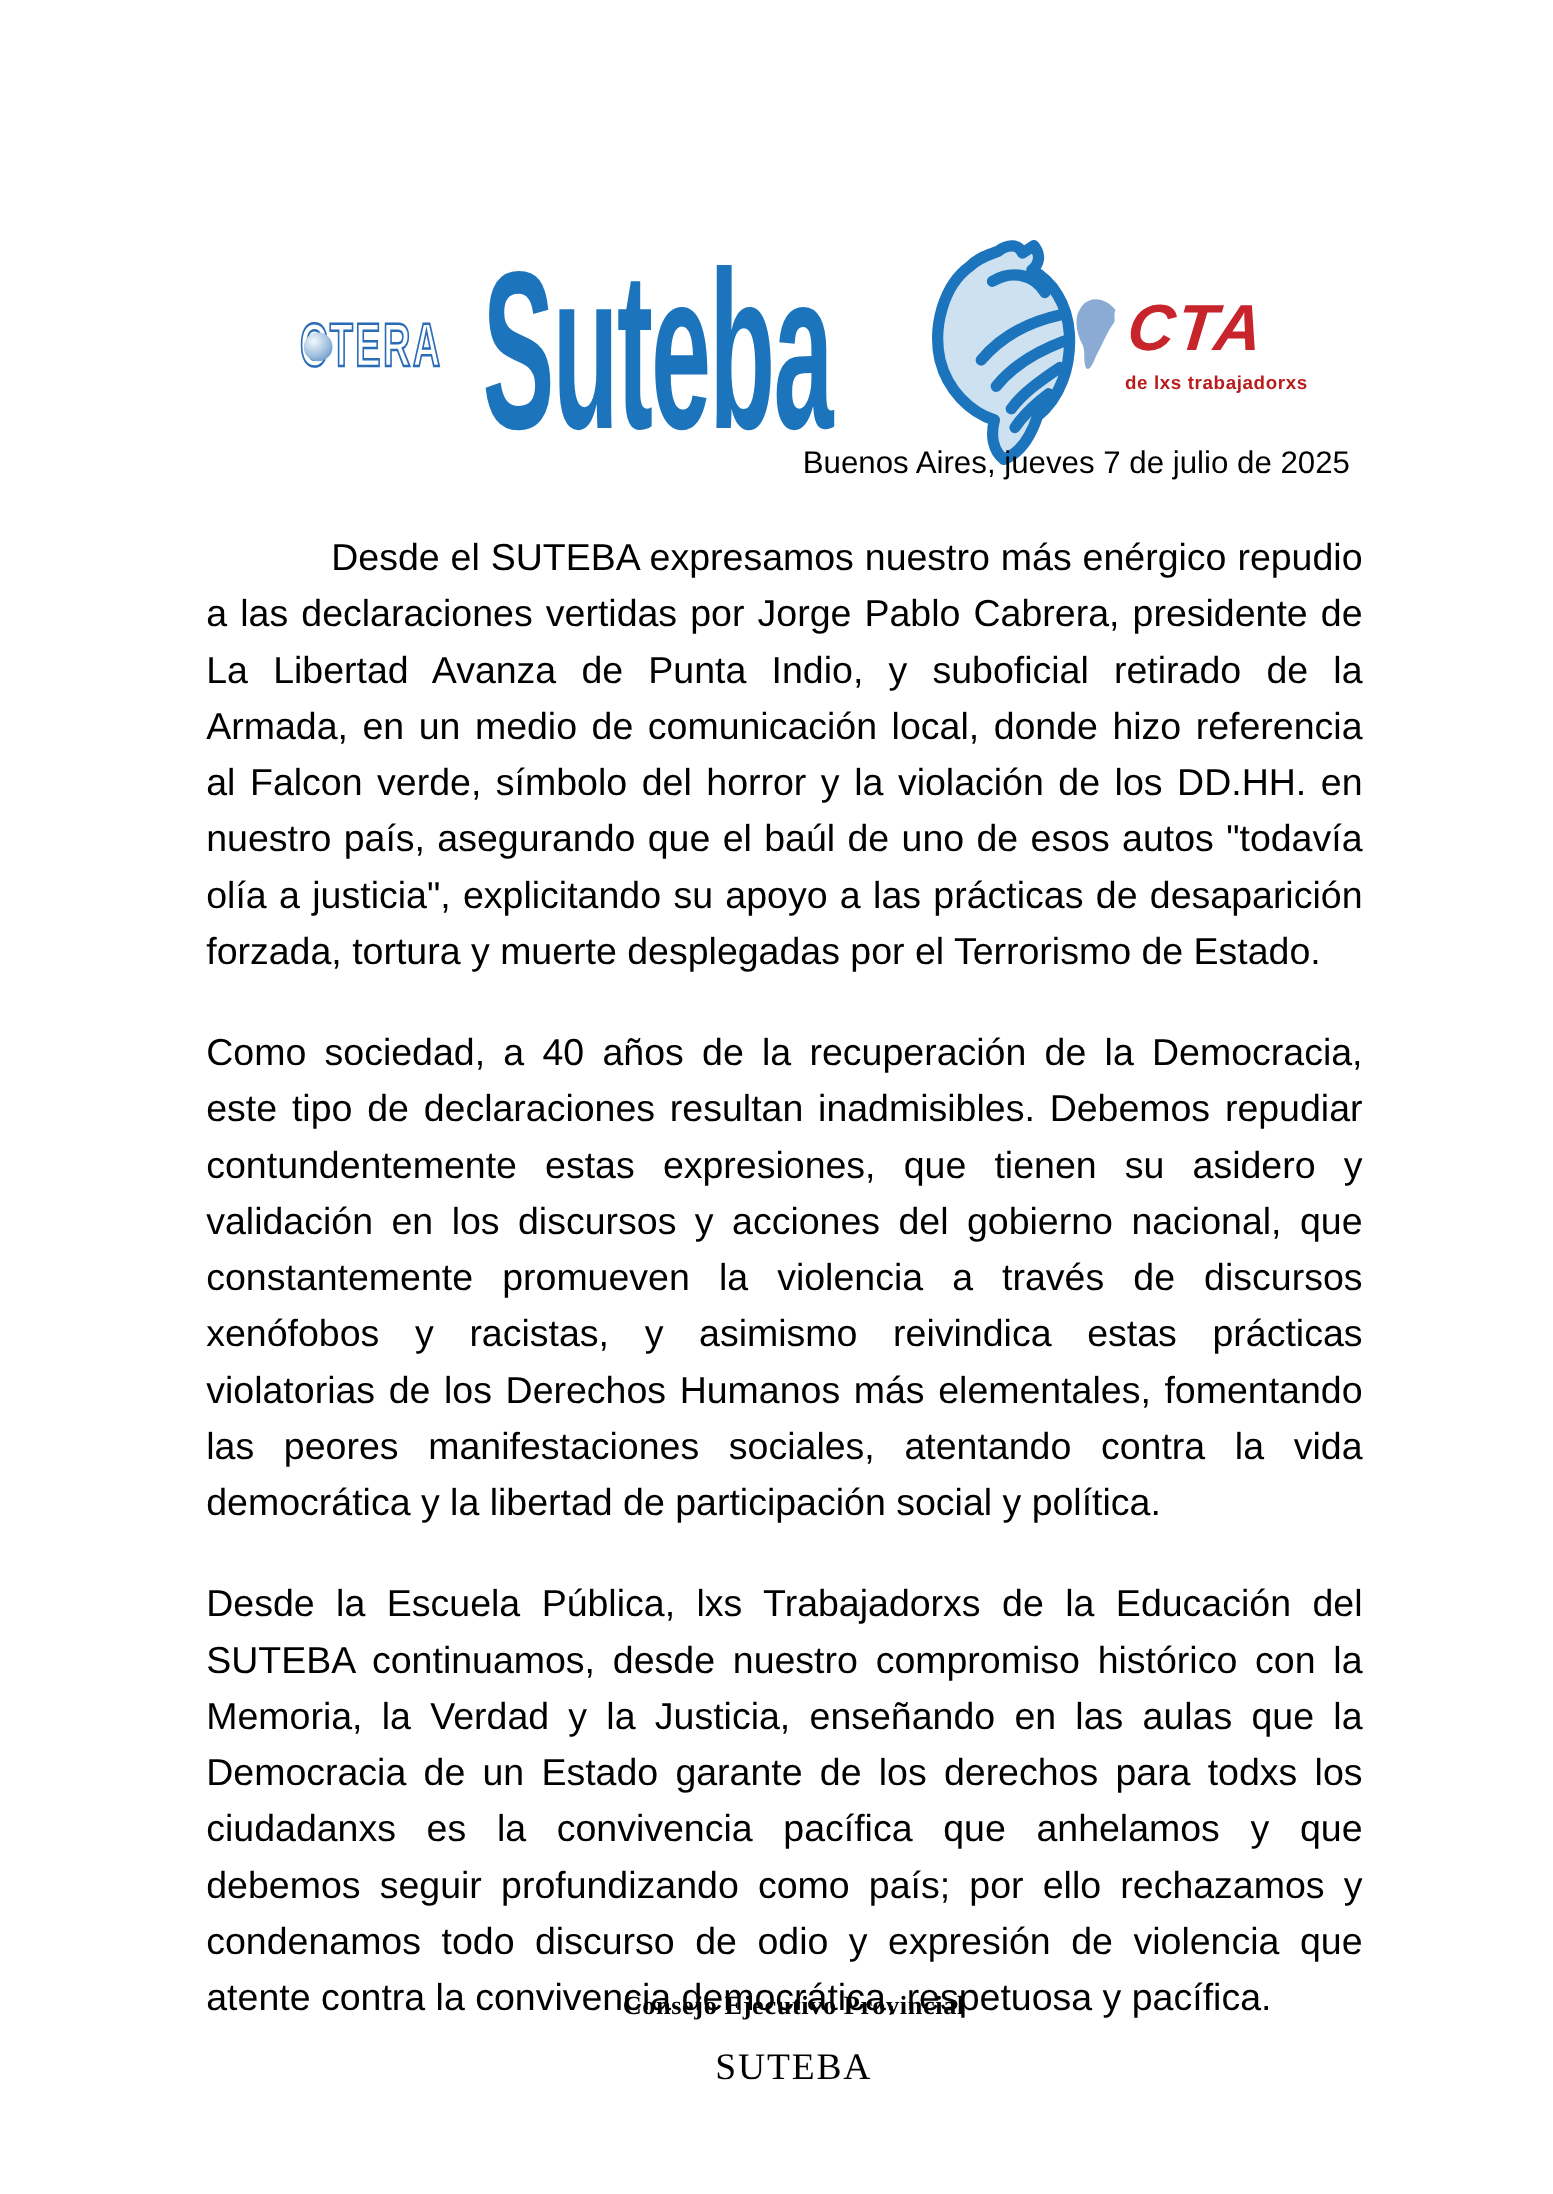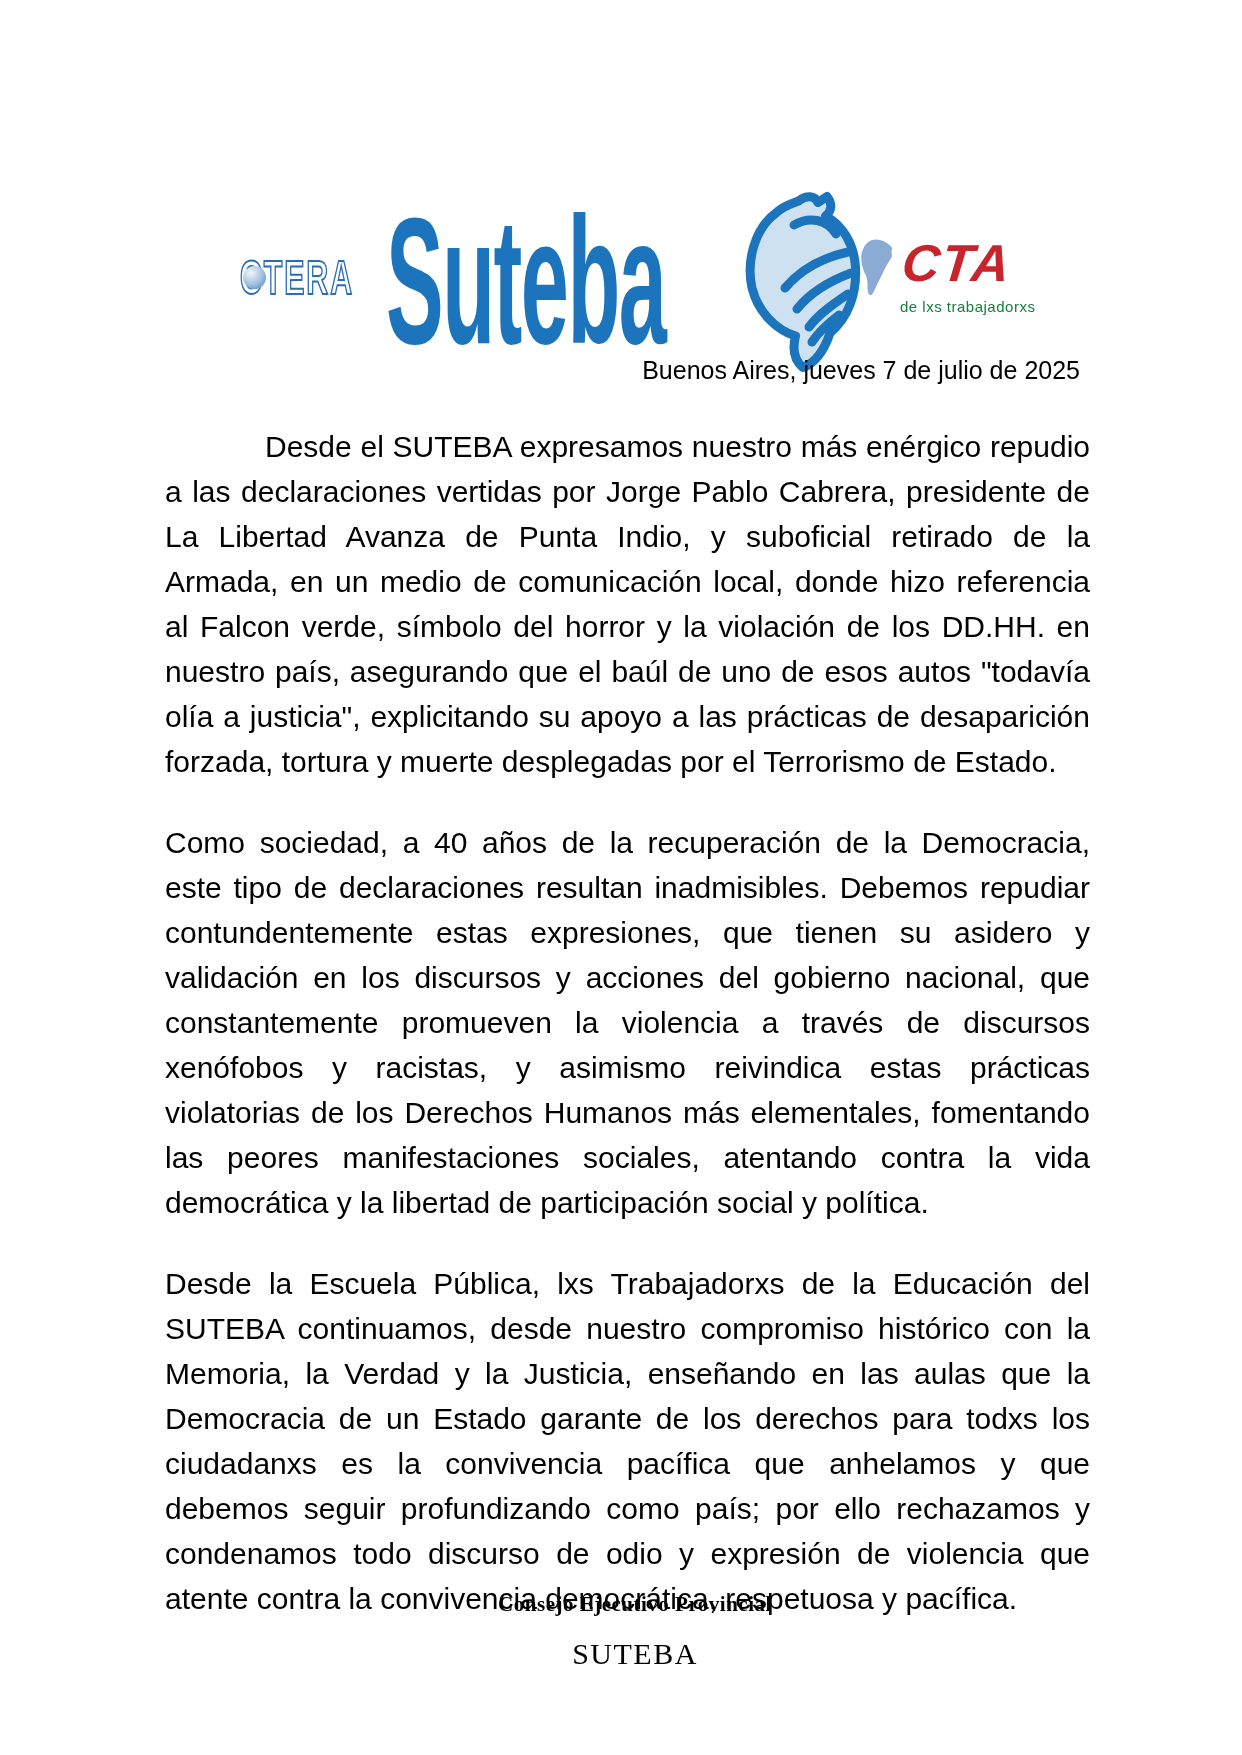--- a/index.html
+++ b/index.html
@@ -54,21 +54,21 @@
   .cta-row { display: flex; align-items: flex-start; }
   .cta-map { width: 40px; height: 58px; margin-top: 4px; }
   .cta-text {
     font-size: 52px; font-weight: 700; font-style: italic; line-height: 0.85;
     color: #c8242b; letter-spacing: 2px;
     transform: skewX(-6deg);
     transform-origin: left bottom;
     display: inline-block; margin-left: 2px; margin-top: 6px;
   }
   .cta-sub {
-    font-size: 15px; font-weight: 400; color: #15803d;
+    font-size: 15px; font-weight: 700; color: #b91c1c;
     margin-top: 1px; margin-left: 42px; letter-spacing: 0.5px; white-space: nowrap;
   }
 
   
   .date-line {
     position: absolute; top: 348px; left: 165px; width: 915px;
     text-align: right; font-size: 25px; line-height: 45px;
   }
   .body-text {
     position: absolute; top: 424px; left: 165px; width: 925px;

